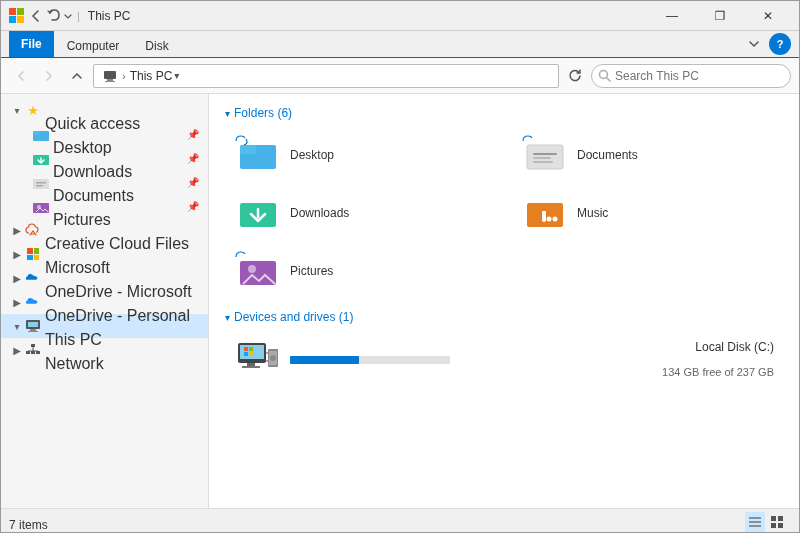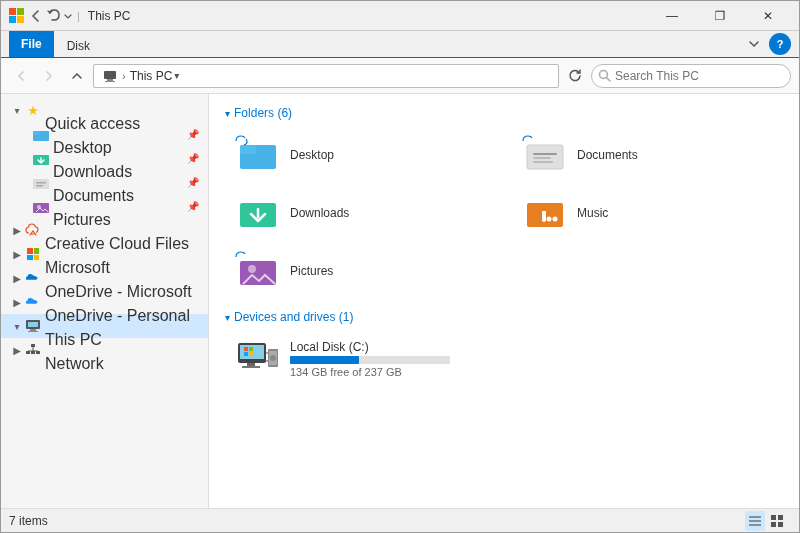--- a/index.html
+++ b/index.html
@@ -51,28 +51,28 @@
 
     
     .folder-grid { display: grid; grid-template-columns: repeat(2, 1fr); gap: 4px 16px; margin-bottom: 12px; }
     .folder-item { display: flex; align-items: center; padding: 6px 8px; cursor: pointer; border-radius: 2px; gap: 8px; border: 1px solid transparent; }
     .folder-item-icon { width: 48px; height: 40px; flex-shrink: 0; position: relative; display: flex; align-items: center; justify-content: center; }
     .folder-item-name { font-size: 12px; color: #333; }
 
     
     .device-item { display: flex; align-items: center; padding: 6px 8px; cursor: pointer; border: 1px solid transparent; border-radius: 2px; gap: 8px; }
     .device-icon { width: 48px; height: 40px; display: flex; align-items: center; justify-content: center; }
-    .device-info { flex: 1; }
+    .device-info { flex: 1; text-align: right; }
     .device-name { font-size: 12px; color: #333; }
     .drive-bar-container { width: 160px; height: 8px; background: #e0e0e0; border-radius: 1px; margin: 2px 0; }
     .drive-bar { height: 8px; background: #0078d4; border-radius: 1px; }
     .drive-space { font-size: 11px; color: #666; }
 
     
-    .status-bar { background: #f0f0f0; height: 24px; display: flex; align-items: center; padding: 0 8px; border-top: 1px solid #ddd; gap: 8px; }
+    .status-bar { background: #f0f0f0; height: 24px; display: flex; align-items: flex-end; padding: 0 8px; border-top: 1px solid #ddd; gap: 8px; }
     .status-text { font-size: 12px; color: #333; flex: 1; }
     .status-views { display: flex; gap: 2px; margin-right: 4px; }
     .view-btn { width: 20px; height: 20px; background: transparent; border: none; cursor: pointer; display: flex; align-items: center; justify-content: center; font-size: 12px; color: #555; border-radius: 2px; }
     .view-btn.active { background: #cce8ff; }
 
     
     .ms-grid { display: grid; grid-template-columns: 1fr 1fr; gap: 1px; width: 12px; height: 12px; }
     .ms-cell-r { background: #f25022; }
     .ms-cell-g { background: #7fba00; }
     .ms-cell-b { background: #00a4ef; }
@@ -111,20 +111,21 @@
     <div class="title-bar-controls">
       <button class="title-bar-btn">—</button>
       <button class="title-bar-btn">❐</button>
       <button class="title-bar-btn close">✕</button>
     </div>
   </div>
 
   <div class="ribbon">
     <div style="display:flex; align-items:flex-end; height:26px; padding:0 8px;">
       <div class="ribbon-tab active" style="background:#0078d4;color:#fff;border:none;padding:4px 12px;font-size:12px;cursor:pointer;height:26px;display:flex;align-items:center;">File</div>
+      <div class="ribbon-tab">Computer</div>
       <div class="ribbon-tab">Disk</div>
       <div style="margin-left:auto; display:flex; align-items:center; gap:4px; padding-bottom:2px;">
         <button class="ribbon-chevron-btn">
           <svg width="12" height="12" viewBox="0 0 12 12">
               <path d="M2 4 L6 8 L10 4" stroke="#555" stroke-width="1.5" fill="none" stroke-linecap="round"></path>
             </svg>
         </button>
         <button class="ribbon-chevron-btn" style="background:#0078d4;border-radius:50%;color:#fff;font-weight:bold;font-size:11px;">?</button>
       </div>
     </div>

